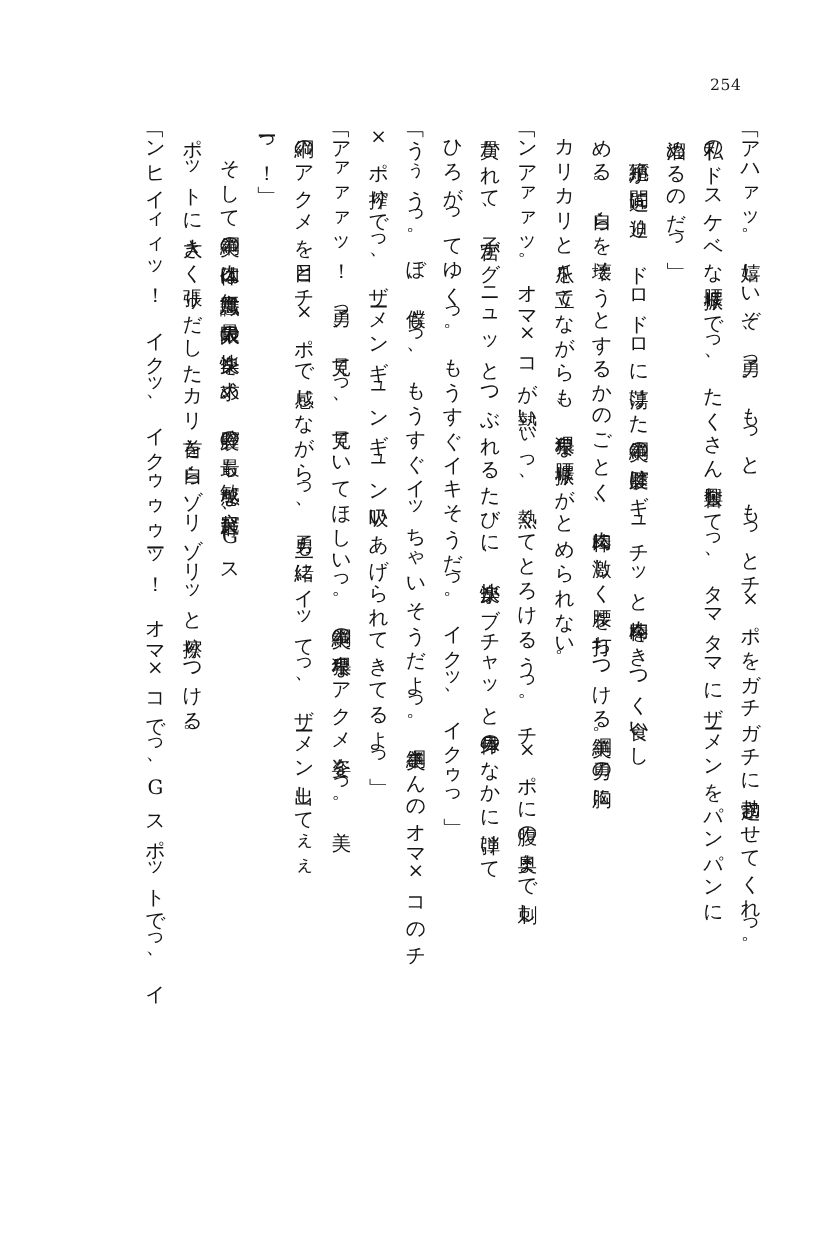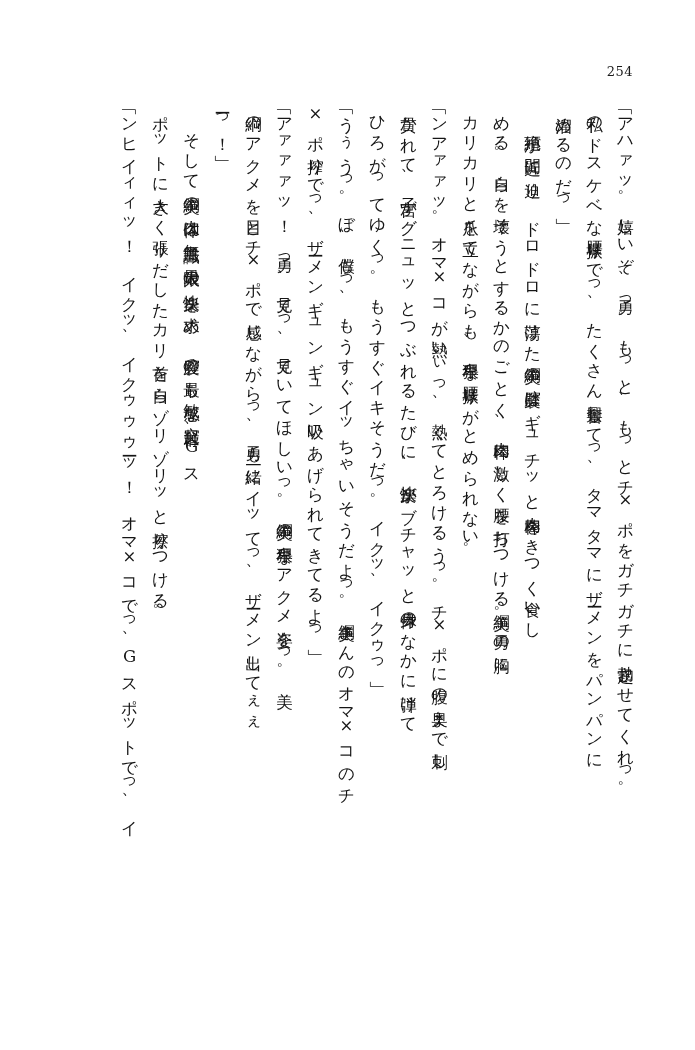--- a/index.html
+++ b/index.html
@@ -12,21 +12,21 @@
     width: 695px;
     height: 1050px;
     background: #ffffff;
     overflow: hidden;
     font-family: "DejaVu Serif", "Liberation Serif", serif;
     color: #1a1a1a;
   }
   .page-number {
     position: absolute;
     top: 64px;
-    right: 62px;
+    right: 77px;
     font-size: 13px;
     letter-spacing: 0.5px;
     color: #1a1a1a;
     font-family: "DejaVu Serif", "Liberation Serif", serif;
   }
   .text-block {
     position: absolute;
     top: 104px;
     right: 62px;
     left: 62px;

